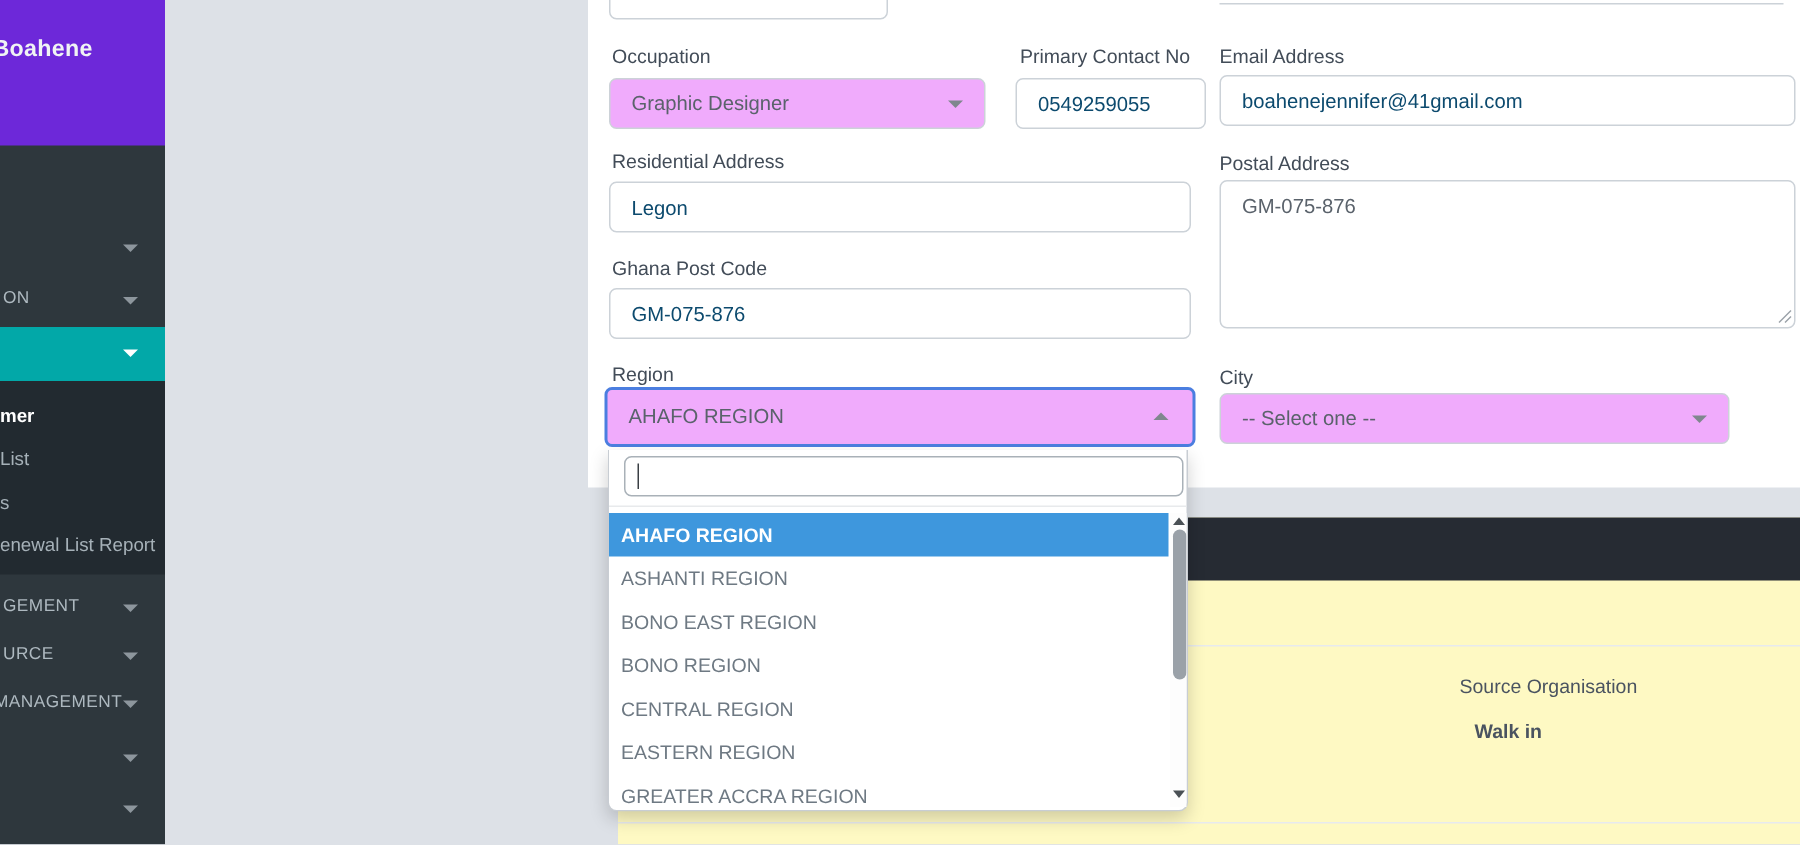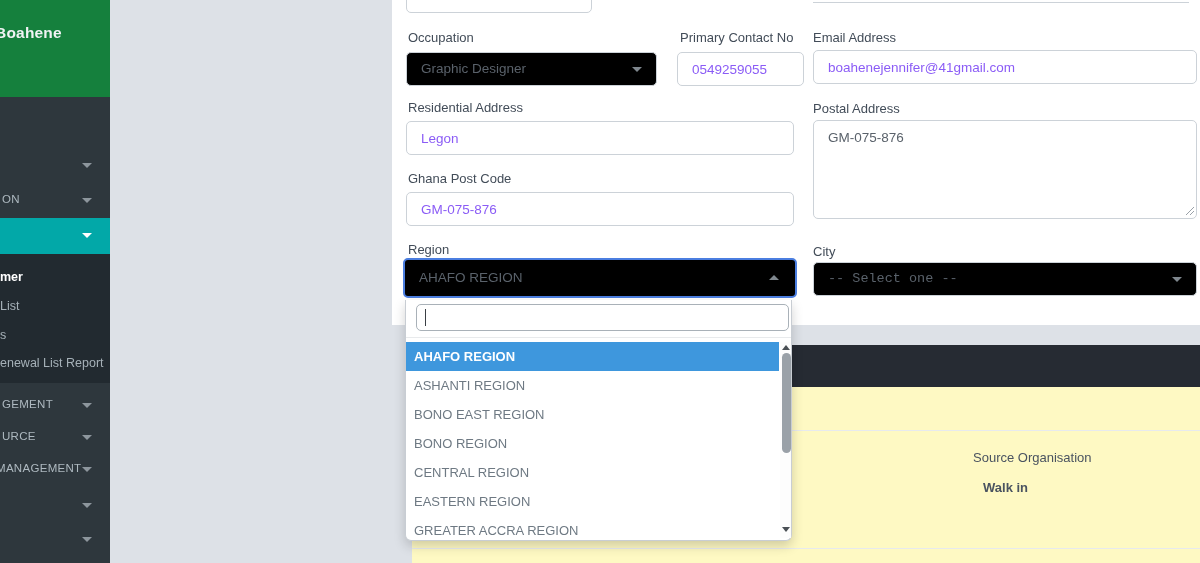--- a/index.html
+++ b/index.html
@@ -2,42 +2,42 @@
 <html><head>
 <meta charset="utf-8">
 <style>
   * { margin:0; padding:0; box-sizing:border-box; }
   html,body { width:1200px; height:563px; }
   body { font-family:"Liberation Sans", sans-serif; background:#dde1e7; overflow:hidden; }
   #page { position:relative; width:1200px; height:563px; background:#dde1e7; overflow:hidden; }
 
   
   .sidebar { position:absolute; left:0; top:0; width:110px; height:563px; background:#2e373d; overflow:hidden; }
-  .brand { position:absolute; left:0; top:0; width:110px; height:97px; background:#15803d; }
+  .brand { position:absolute; left:0; top:0; width:110px; height:97px; background:#6d28d9; }
   .brand span { position:absolute; left:-5px; top:24px; color:#f0f3f4; font-size:15.5px; font-weight:600; letter-spacing:.2px; white-space:nowrap; }
   .snav { position:absolute; left:0; width:110px; height:35px; color:#aeb9c0; font-size:11.5px; letter-spacing:.3px; }
   .snav .lbl { position:absolute; left:2px; top:10px; white-space:nowrap; }
   .caret-d { position:absolute; width:0; height:0; border-left:5px solid transparent; border-right:5px solid transparent; border-top:5px solid #8d969d; top:15px; left:82px; }
   .snav.active { background:#02a8a8; }
   .snav.active .caret-d { border-top-color:#ffffff; }
   .submenu { position:absolute; left:0; top:254px; width:110px; height:129px; background:#222a30; }
   .subitem { position:absolute; left:0; width:110px; height:26px; color:#a6b1b8; font-size:12.5px; white-space:nowrap; }
   .subitem span { position:absolute; left:0; top:5px; }
   .subitem.active { color:#ffffff; font-weight:700; }
 
   
   .card1 { position:absolute; left:392px; top:0; width:808px; height:325px; background:#ffffff; }
   .card2 { position:absolute; left:392px; top:345px; width:843px; height:218px; background:#fef9c3;margin-left:20px; }
   .card2 .darkhead { position:absolute; left:0; top:0; width:808px; height:42px; background:#262b33; }
   .hairline { position:absolute; left:0; width:808px; height:0; border-top:1px solid #e7eaee; }
 
   .flabel { position:absolute; font-size:13px; color:#424c58; white-space:nowrap; }
-  .tinput { position:absolute; border:1px solid #ccd2d8; border-radius:5px; background:#fff; font-family:"Liberation Sans",sans-serif; font-size:13.5px; color:#8b5cf6; padding:0 0 0 14px; outline:none; }
+  .tinput { position:absolute; border:1px solid #ccd2d8; border-radius:5px; background:#fff; font-family:"Liberation Sans",sans-serif; font-size:13.5px; color:#0c4a6e; padding:0 0 0 14px; outline:none; }
   .tarea { position:absolute; border:1px solid #ccd2d8; border-radius:5px; background:#fff; font-family:"Liberation Sans",sans-serif; font-size:13.5px; color:#5a626b; padding:9px 0 0 14px; resize:none; outline:none; overflow:hidden; }
-  .fselect { position:absolute; border:1px solid #ccd2d8; border-radius:5px; background:#000000; }
+  .fselect { position:absolute; border:1px solid #ccd2d8; border-radius:5px; background:#f0abfc; }
   .fselect .val { position:absolute; left:14px; top:8px; font-size:13.5px; color:#5a626b; white-space:nowrap; }
   .sel-caret { position:absolute; width:0; height:0; border-left:5px solid transparent; border-right:5px solid transparent; border-top:5px solid #7f878e; right:14px; top:14px; }
   .fselect.focused { border:2px solid #4b7ee0; border-radius:5px; }
   .caret-up { position:absolute; width:0; height:0; border-left:5px solid transparent; border-right:5px solid transparent; border-bottom:5px solid #7f878e; right:16px; top:15px; }
 
   .cutoff-top { position:absolute; left:14px; top:-22px; width:186px; height:35px; border:1px solid #ccd2d8; border-radius:5px; background:#fff; }
   .cutoff-line { position:absolute; left:421px; top:2px; width:376px; height:0; border-top:1px solid #ccd2d8; }
 
   
   .dropdown { position:absolute; left:405px; top:300px; width:387px; height:241px; background:#ffffff; border:1px solid #c8cdd3; border-top:none; border-radius:0 0 6px 6px; box-shadow:0 5px 12px rgba(0,0,0,.18); z-index:20; }
@@ -145,21 +145,21 @@
     <div class="flabel" style="left:16px; top:171px;">Ghana Post Code</div>
     <input class="tinput" style="left: 14px; top: 192px; width: 388px; height: 34px;" value="GM-075-876">
 
     <div class="flabel" style="left:16px; top:242px;">Region</div>
     <div class="fselect focused" style="left:11px; top:258px; width:394px; height:40px;">
       <span class="val" style="top:10px;">AHAFO REGION</span>
       <i class="caret-up"></i>
     </div>
 
     <div class="flabel" style="left:421px; top:244px;">City</div>
-    <div class="fselect" style="left:421px; top:262px; width:384px; height:34px;font-family:Liberation Mono, monospace;">
+    <div class="fselect" style="left:421px; top:262px; width:340px; height:34px;">
       <span class="val">-- Select one --</span>
       <i class="sel-caret"></i>
     </div>
   </div>
 
   <div class="card2">
     <div class="darkhead"></div>
     <div class="hairline" style="top:85px;"></div>
     <div class="src-label" style="left:561px; top:105px;">Source Organisation</div>
     <div class="src-value" style="left:571px; top:135px;">Walk in</div>

